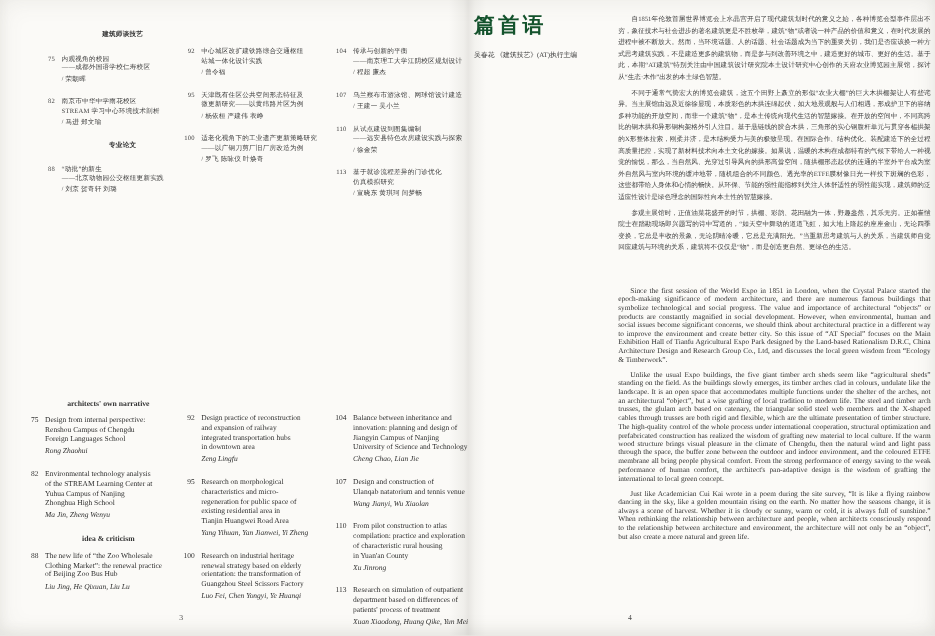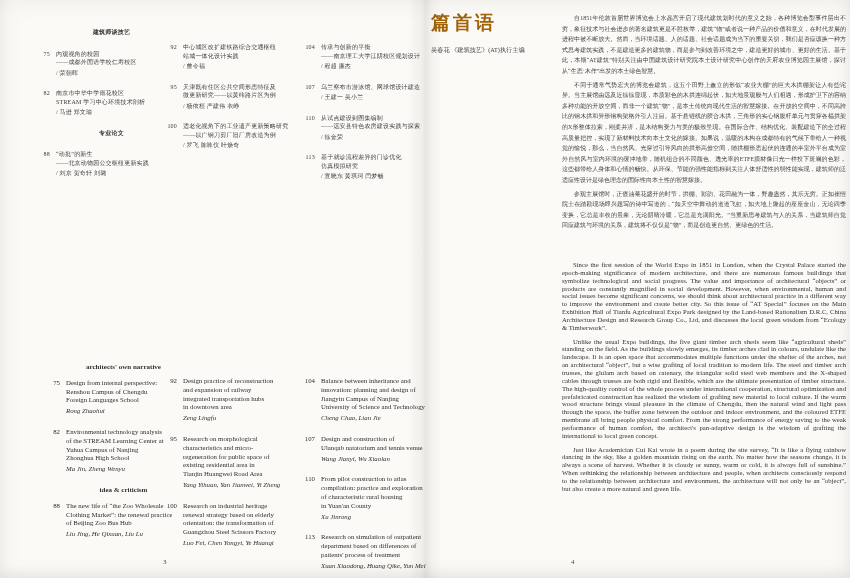--- a/index.html
+++ b/index.html
@@ -29,26 +29,26 @@
   .entry { display:flex; gap:6px; margin-bottom:12px; }
   .num { flex:none; width:15px; text-align:right; }
   .etext { overflow:hidden; min-width:0; }
   .etitle { display:block; white-space:pre; }
   .eauthors { display:block; margin-top:2px; }
   .en .eauthors { font-style:italic; }
 
   #cn-col1 { left:35px;  top:28px;  width:132px; }
   #cn-col2 { left:162px; top:43px;  width:136px; }
   #cn-col3 { left:300px; top:43px;  width:133px; overflow:hidden; }
-  #en-col1 { left:45px;  top:363px; width:136px; }
+  #en-col1 { left:20px;  top:363px; width:136px; }
   #en-col2 { left:162px; top:377px; width:136px; }
   #en-col3 { left:300px; top:377px; width:131px; overflow:hidden; }
 
   
-  .rp-title  { position:absolute; left:6px; top:10px; font-size:19px; font-weight:bold; letter-spacing:3px; color:#a16207; }
+  .rp-title  { position:absolute; left:6px; top:10px; font-size:19px; font-weight:bold; letter-spacing:3px; color:#14532d; }
   .rp-byline { position:absolute; left:6px; top:46px; font-size:6.2px; color:#3a3a3a; }
   .rp-cn { position:absolute; left:137px; top:13px;  width:284px; font-size:6px;   line-height:10.6px; text-align:justify; color:#3f3f3f; }
   .rp-cn p { text-indent:12px; margin-bottom:3px; }
   .rp-en { position:absolute; left:137px; top:261px; width:284px; font-size:6.7px; line-height:7.85px; text-align:justify; color:#333; }
   .rp-en p { text-indent:11px; margin-bottom:6px; }
 
   .pagenum { position:absolute; font-size:7px; color:#4a4a4a; }
   #pn-left  { left:163px; top:558px; }
   #pn-right { left:146px; top:558px; }
 </style>

